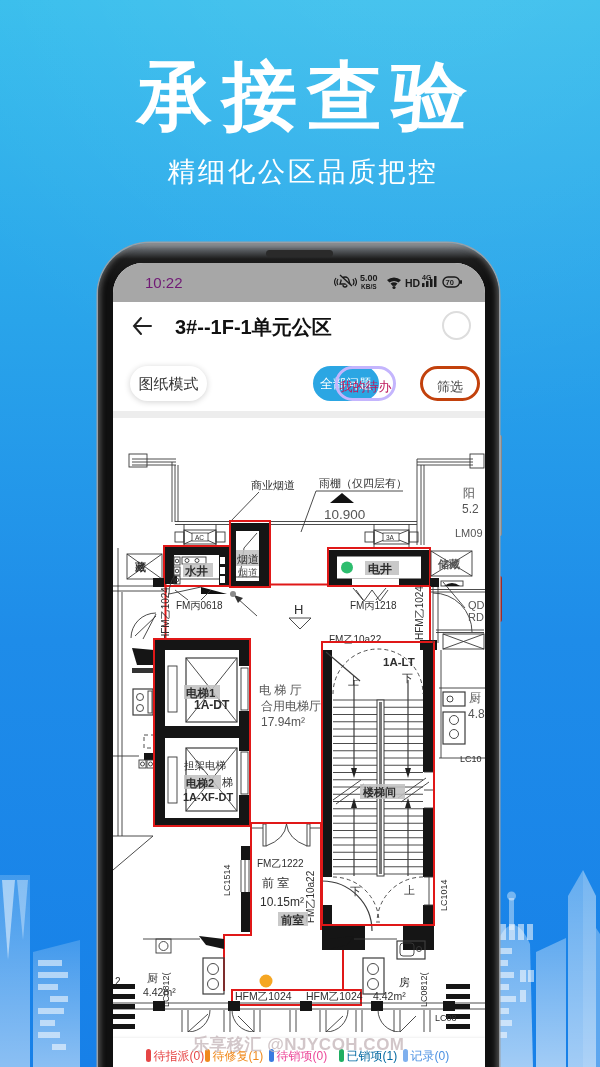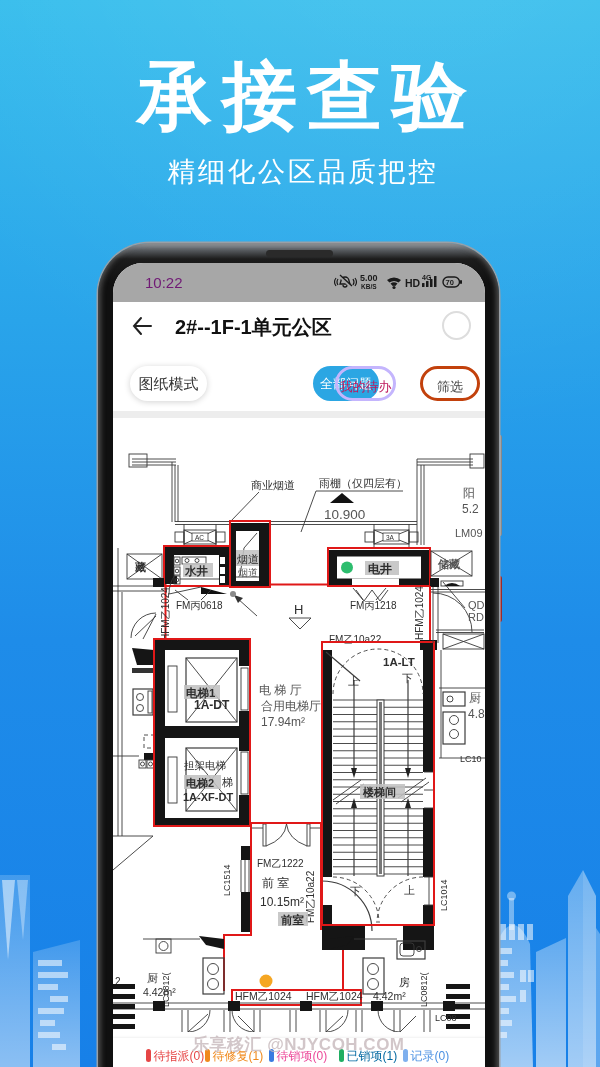--- a/index.html
+++ b/index.html
@@ -163,21 +163,21 @@
       </g>
     </svg>
   </div>
 
   <div class="nav">
 
     <svg class="backarrow" style="left:18px;top:14px;position:absolute" width="22" height="20" viewBox="0 0 22 20">
       <path d="M10,2 L3,10 L10,18 M3,10 L20,10" stroke="#222" stroke-width="2" fill="none" stroke-linecap="round"></path>
     </svg>
 
-    <div class="navtitle">2#--1F-1单元公区</div>
+    <div class="navtitle">3#--1F-1单元公区</div>
 
     <div class="navcircle"></div>
   </div>
 
   <div class="filters">
 
     <div class="chip">图纸模式</div>
 
     <div class="pill p1">全部问题</div>
 

